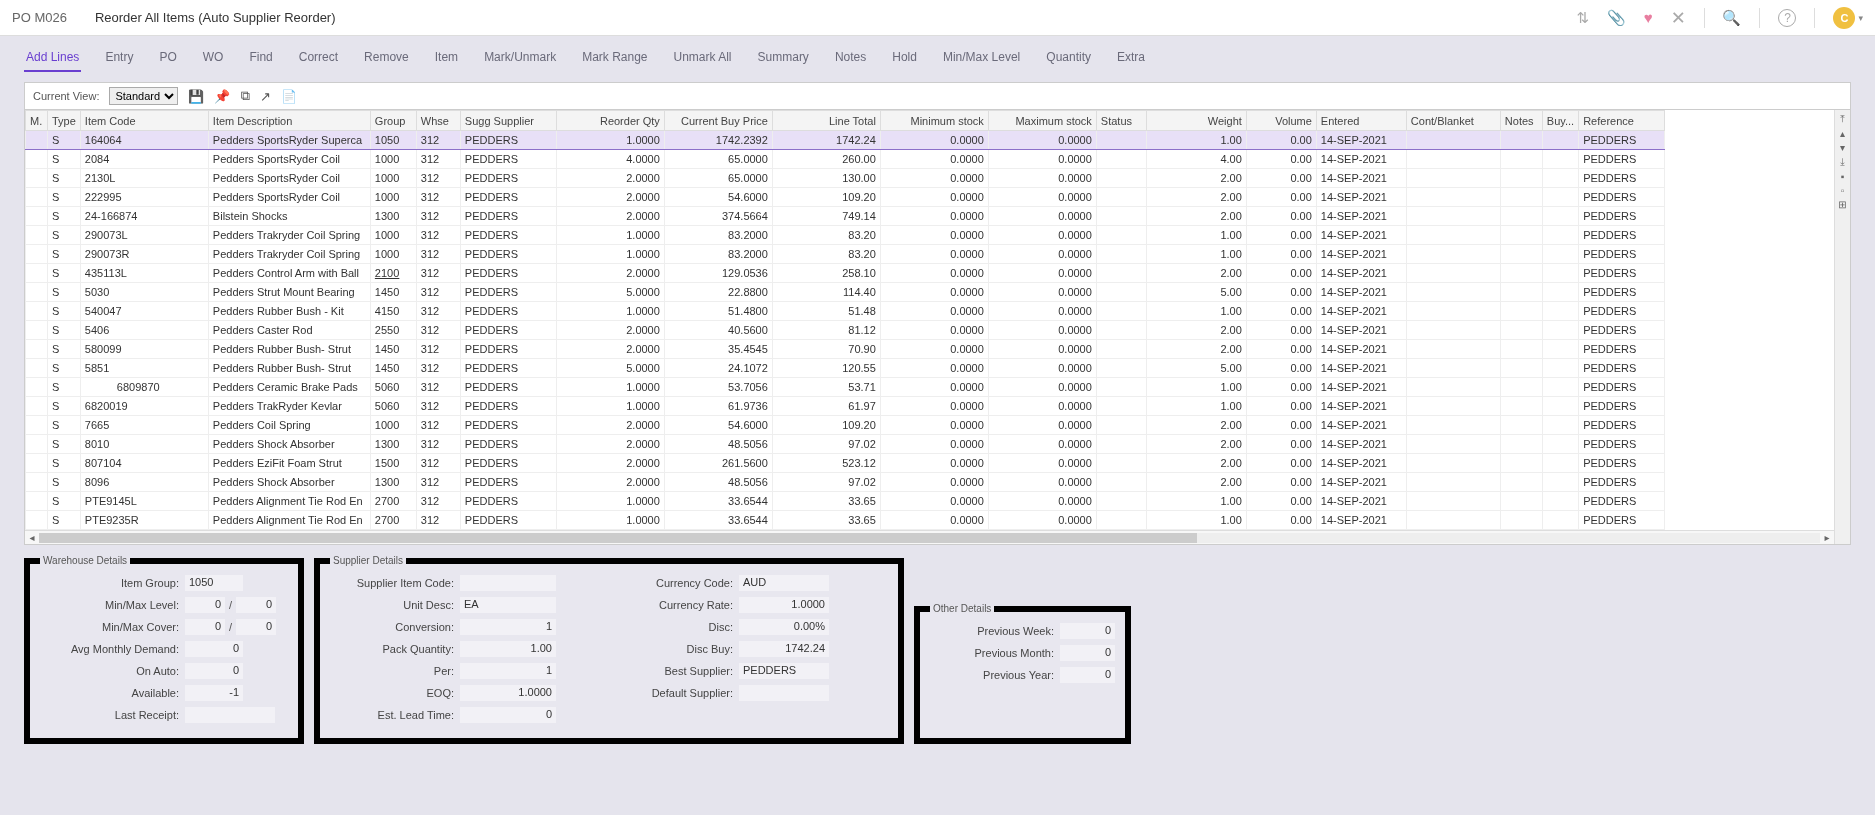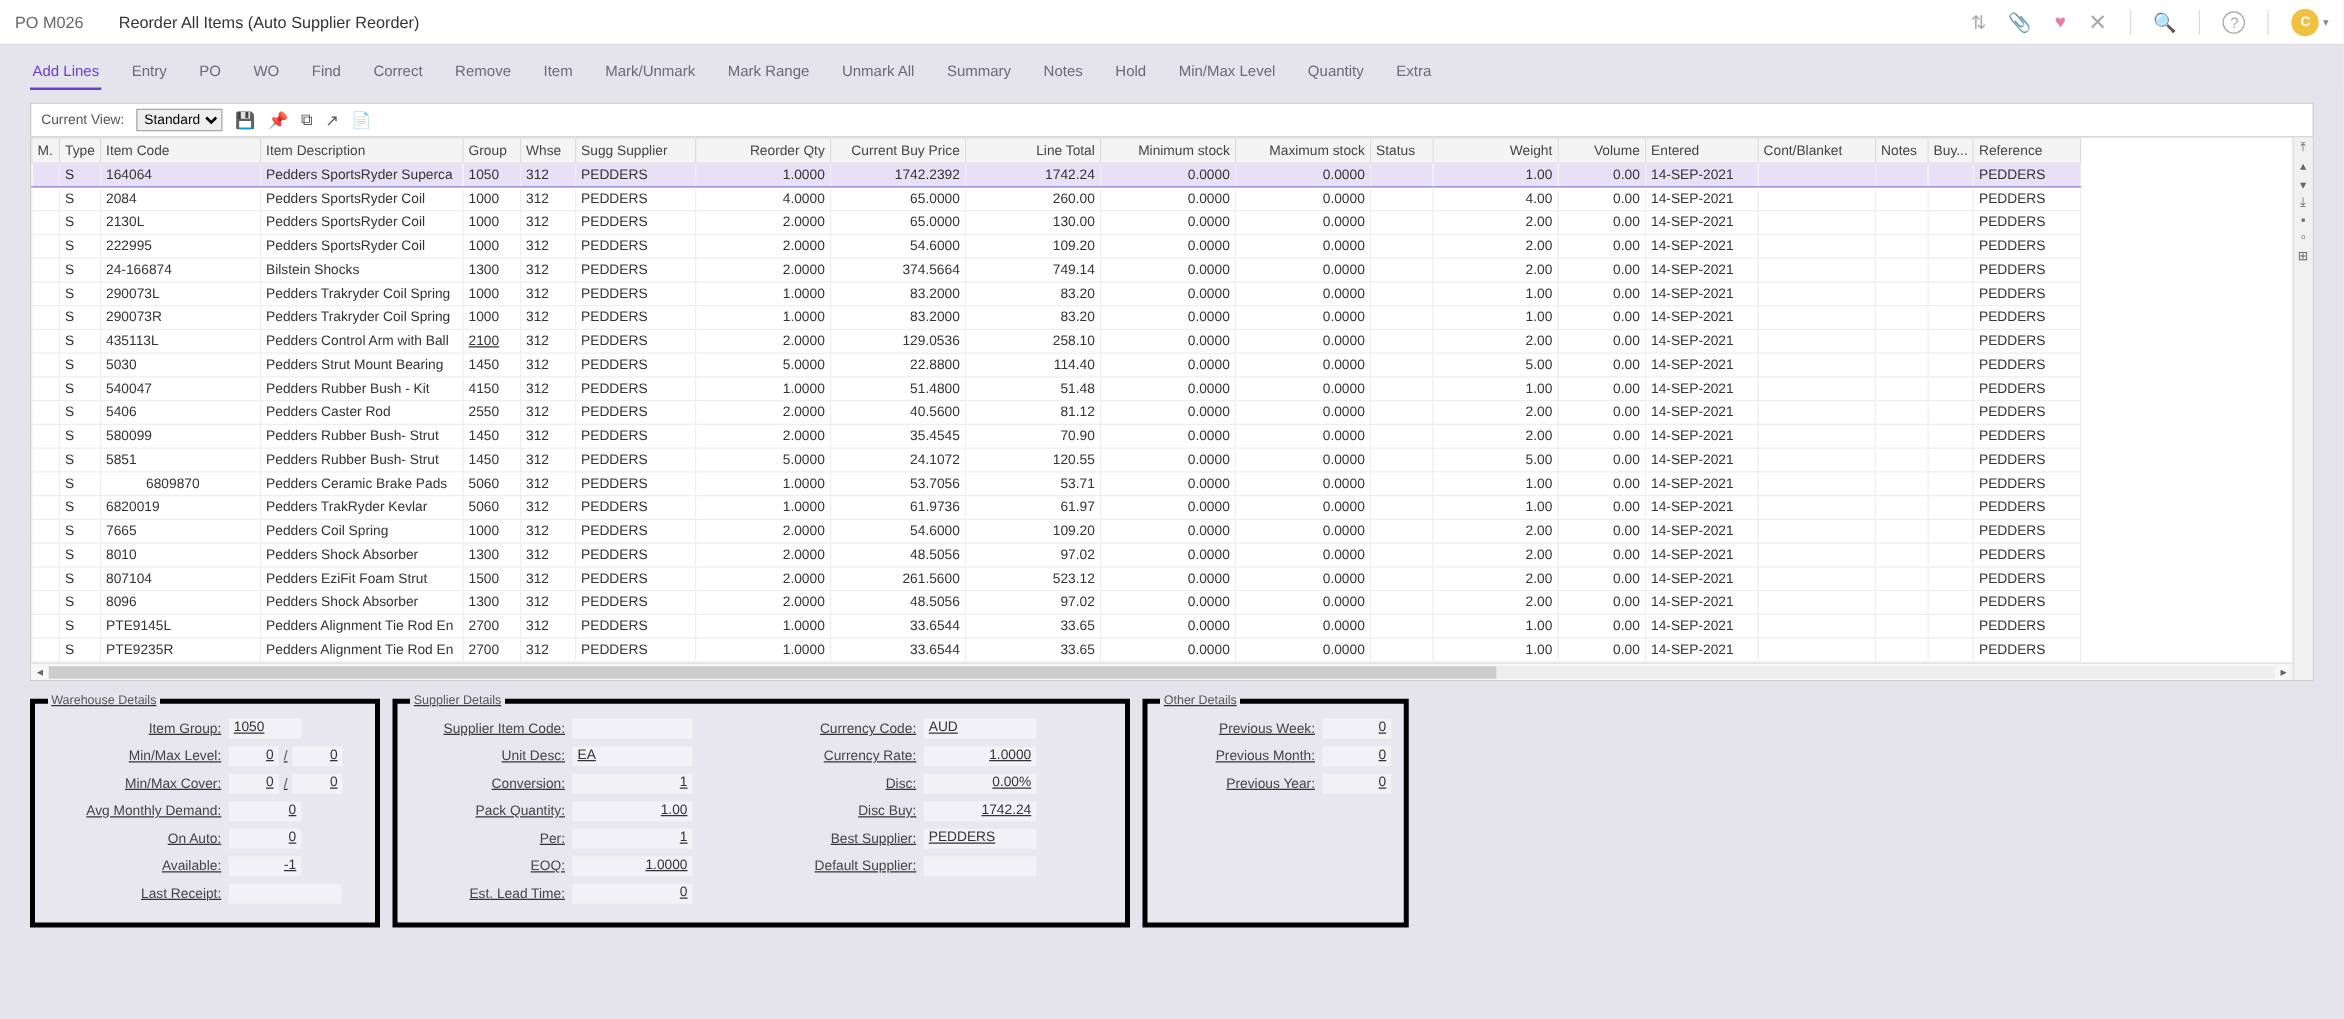--- a/index.html
+++ b/index.html
@@ -47,42 +47,42 @@
 .grid-side .gsicon { font-size:10px; color:#666; cursor:pointer; }
 
 
 .hscroll { height: 14px; background: #f7f7f7; border-top: 1px solid #ddd; display:flex; align-items:center;}
 .hscroll .arrow { width: 14px; text-align:center; color:#666; font-size:10px; cursor:pointer;}
 .hscroll .track { flex:1; height:10px; background:#eee; position:relative;}
 .hscroll .thumb { position:absolute; left:0; width:65%; height:100%; background:#ccc; }
 
 
 .panels { display: flex; gap: 10px; margin-top: 10px; }
-fieldset.panel { border: 4px solid #000000; background: #e8e7ef; padding: 8px 10px 10px 10px; text-decoration: underline; }
+fieldset.panel { border: 6px solid #000000; background: #e8e7ef; padding: 8px 10px 10px 10px; }
 fieldset.panel legend { font-size: 10px; color: #555; padding: 0 3px; }
 .panel-row { display: flex; align-items: center; margin-bottom: 4px; height: 18px; }
 .panel-label { text-align: right; color: #444; font-size: 11px; padding-right: 6px; }
 .panel-value { background: #f2f1f6; border: none; color: #333; font-size: 11px; padding: 1px 4px; height: 16px;}
 .panel-value.num { text-align: right; }
 .panel-value.txt { text-align: left; }
 .slash { padding: 0 4px; color: #555; }
 
 .wh-panel { width: 280px; }
 .wh-panel .panel-label { width: 145px; }
 .wh-panel .panel-value { width: 58px; }
 
 .supp-panel { width: 590px; display:flex; flex-direction:column;}
 .supp-grid { display:flex; gap: 20px;}
 .supp-col { flex:1; }
 .supp-col .panel-label { width: 130px; }
 .supp-col .panel-value { width: 96px; }
 .supp-col.right .panel-label { width: 120px;}
 .supp-col.right .panel-value { width: 90px;}
 
-.other-panel { width: 194px; }
+.other-panel { width: 194px; margin-top: 48px; }
 .other-panel .panel-label { width: 130px; }
 .other-panel .panel-value { width: 55px; }
 </style>
 </head>
 <body>
 
 <div class="header-bar">
   <span class="header-id">PO M026</span>
   <span class="header-title">Reorder All Items (Auto Supplier Reorder)</span>
   <div class="header-icons">

